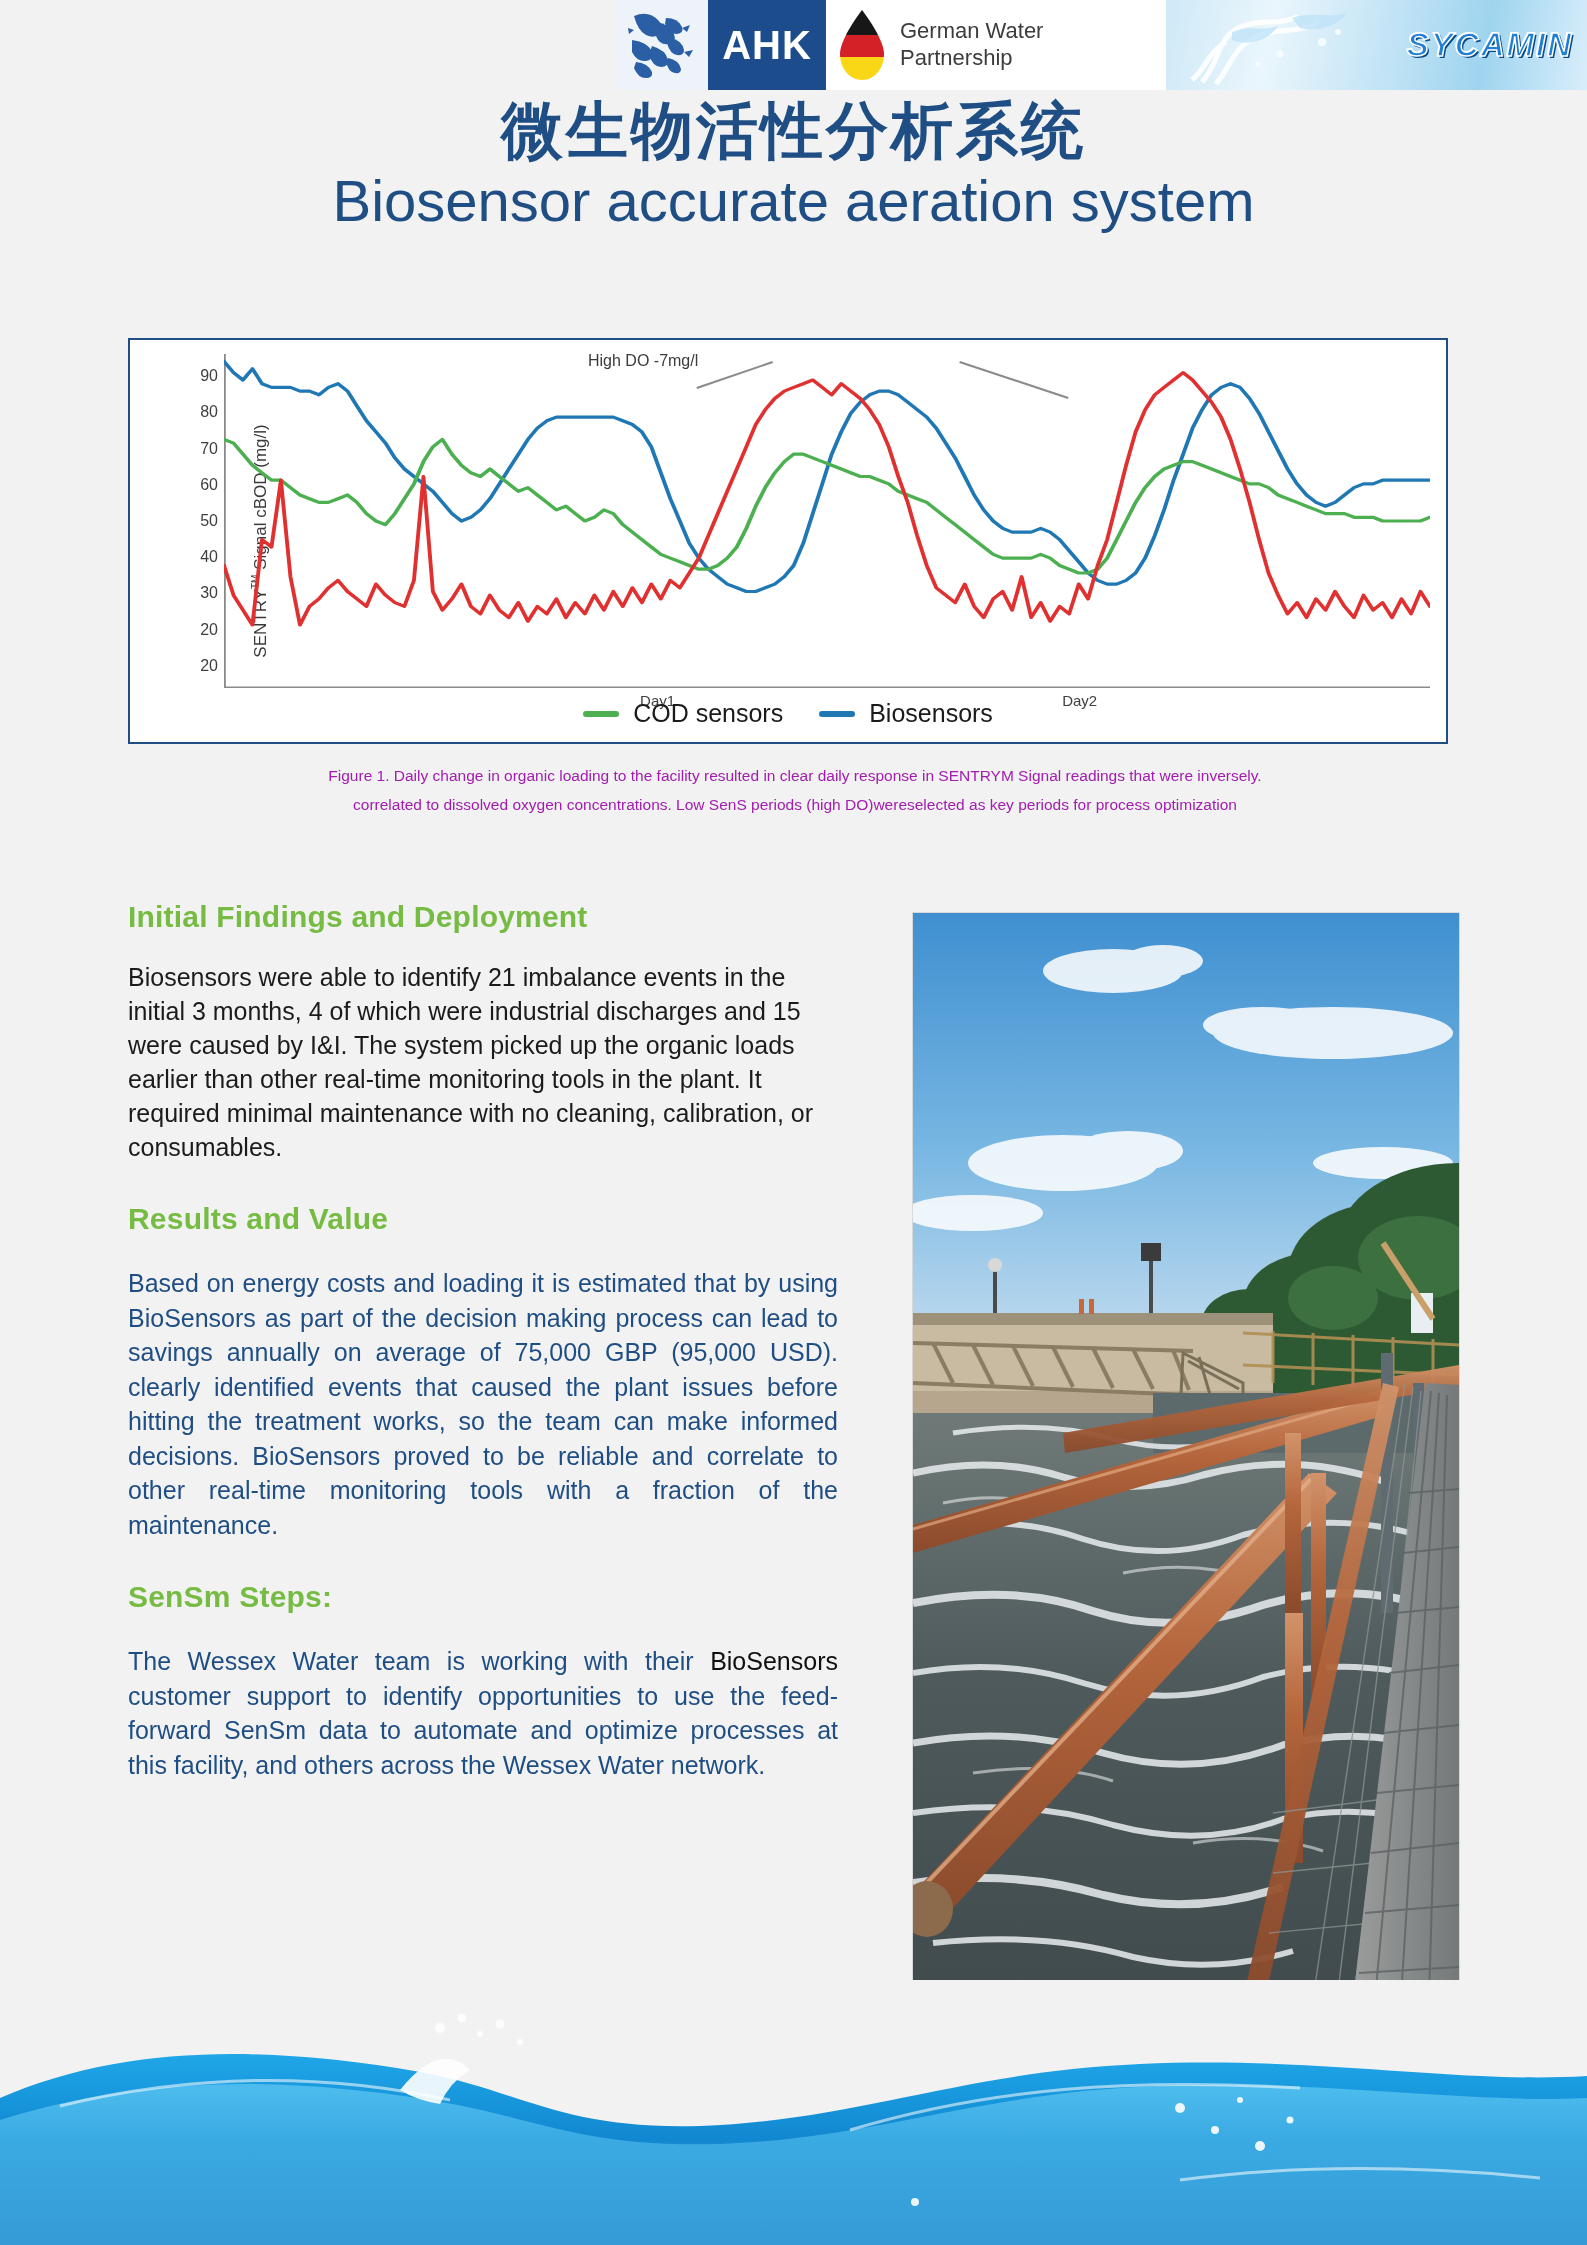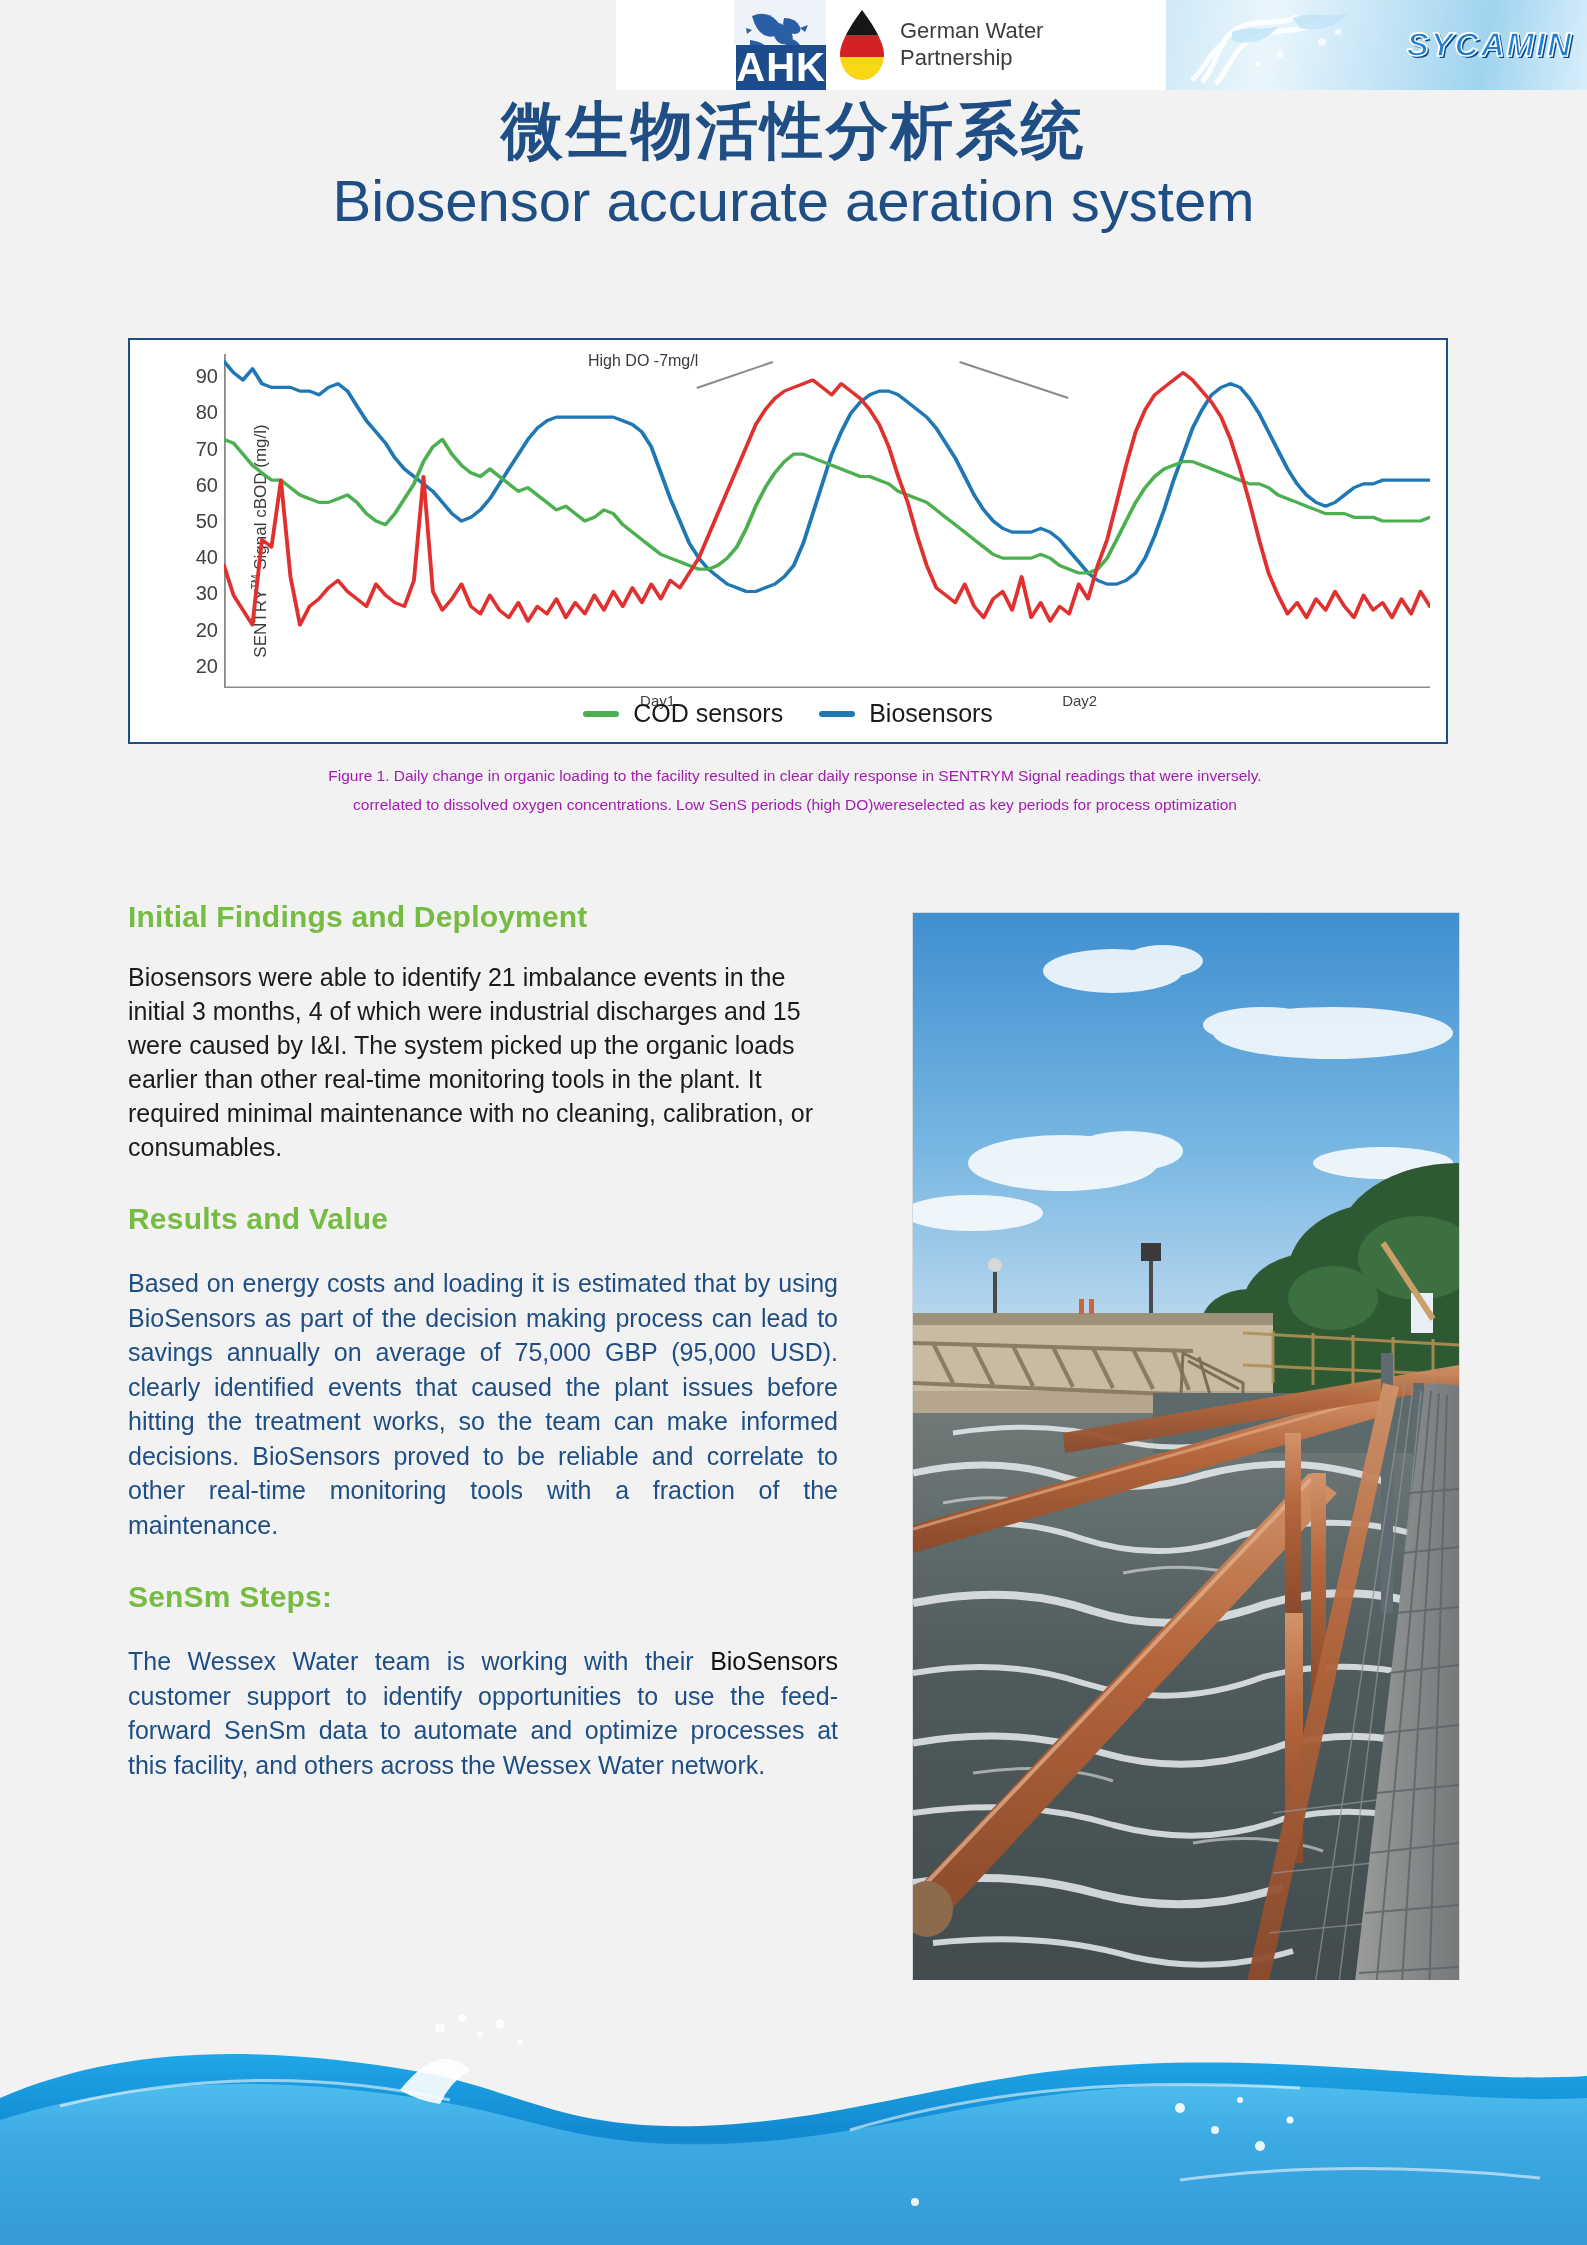--- a/index.html
+++ b/index.html
@@ -5,21 +5,21 @@
   html,body{margin:0;padding:0;}
   body{
     width:1587px; height:2245px;
     background:#f2f2f2;
     font-family:"Liberation Sans", sans-serif;
     position:relative; overflow:hidden;
   }
 
   
   .logobar{position:absolute; left:616px; top:0; width:971px; height:90px; display:flex; align-items:stretch;}
-  .logo-ahk{width:210px; background:#ffffff; display:flex; align-items:flex-end; position:relative;flex-direction:column;}
+  .logo-ahk{width:210px; background:#ffffff; display:flex; align-items:center; position:relative;}
   .ahk-dragon{width:92px; height:90px; background:#eef3fa; position:relative; overflow:hidden;}
   .ahk-dragon svg{position:absolute; left:6px; top:6px;}
   .ahk-box{flex:1; height:90px; background:#1c4c8c; display:flex; align-items:center; justify-content:center;}
   .ahk-box span{color:#fff; font-weight:bold; font-size:40px; letter-spacing:1px; font-family:"Liberation Sans",sans-serif;}
 
   .logo-gwp{width:330px; background:#ffffff; display:flex; align-items:center; padding-left:10px;}
   .gwp-drop{width:52px;height:74px;position:relative;margin-right:12px;}
   .gwp-text{font-size:22px; line-height:1.22; color:#3c3c3c; font-family:"Liberation Sans",sans-serif;}
 
   .logo-syc{flex:1; position:relative; overflow:hidden;
@@ -39,21 +39,21 @@
             font-family:"Liberation Sans",sans-serif;}
 
   
   .chart-card{position:absolute; left:128px; top:338px; width:1320px; height:406px;
               background:#ffffff; border:2px solid #1f4e84; box-sizing:border-box;}
   .chart-inner{position:absolute; inset:0;}
   .ylabel{position:absolute; left:14px; top:50%; transform:translateY(-50%) rotate(-90deg);
           transform-origin:center; white-space:nowrap; font-size:17px; color:#3a3a3a;}
   .ylabel sup{font-size:10px;}
   .yticks{position:absolute; left:44px; top:10px; width:44px; height:342px;}
-  .ytick{position:absolute; right:0; font-size:20px; color:#404040; transform:translateY(-50%);}
+  .ytick{position:absolute; right:0; font-size:16px; color:#404040; transform:translateY(-50%);}
   .plot{position:absolute; left:94px; top:14px; right:16px; height:334px;}
   .plot svg{display:block;width:100%;height:100%;}
   .xaxis-labels{position:absolute; left:94px; top:352px; right:16px; height:26px;}
   .xlab{position:absolute; font-size:15px; color:#404040;}
   .annot{position:absolute; top:12px; left:458px; font-size:16px; color:#3b3b3b; white-space:nowrap;text-align:center;}
   .legend{position:absolute; left:0; right:0; bottom:14px; display:flex; justify-content:center; gap:36px; align-items:center;}
   .lg-item{display:flex; align-items:center; gap:14px;}
   .lg-swatch{width:36px; height:6px; border-radius:3px;}
   .lg-text{font-size:25px; color:#1a1a1a;}
 

